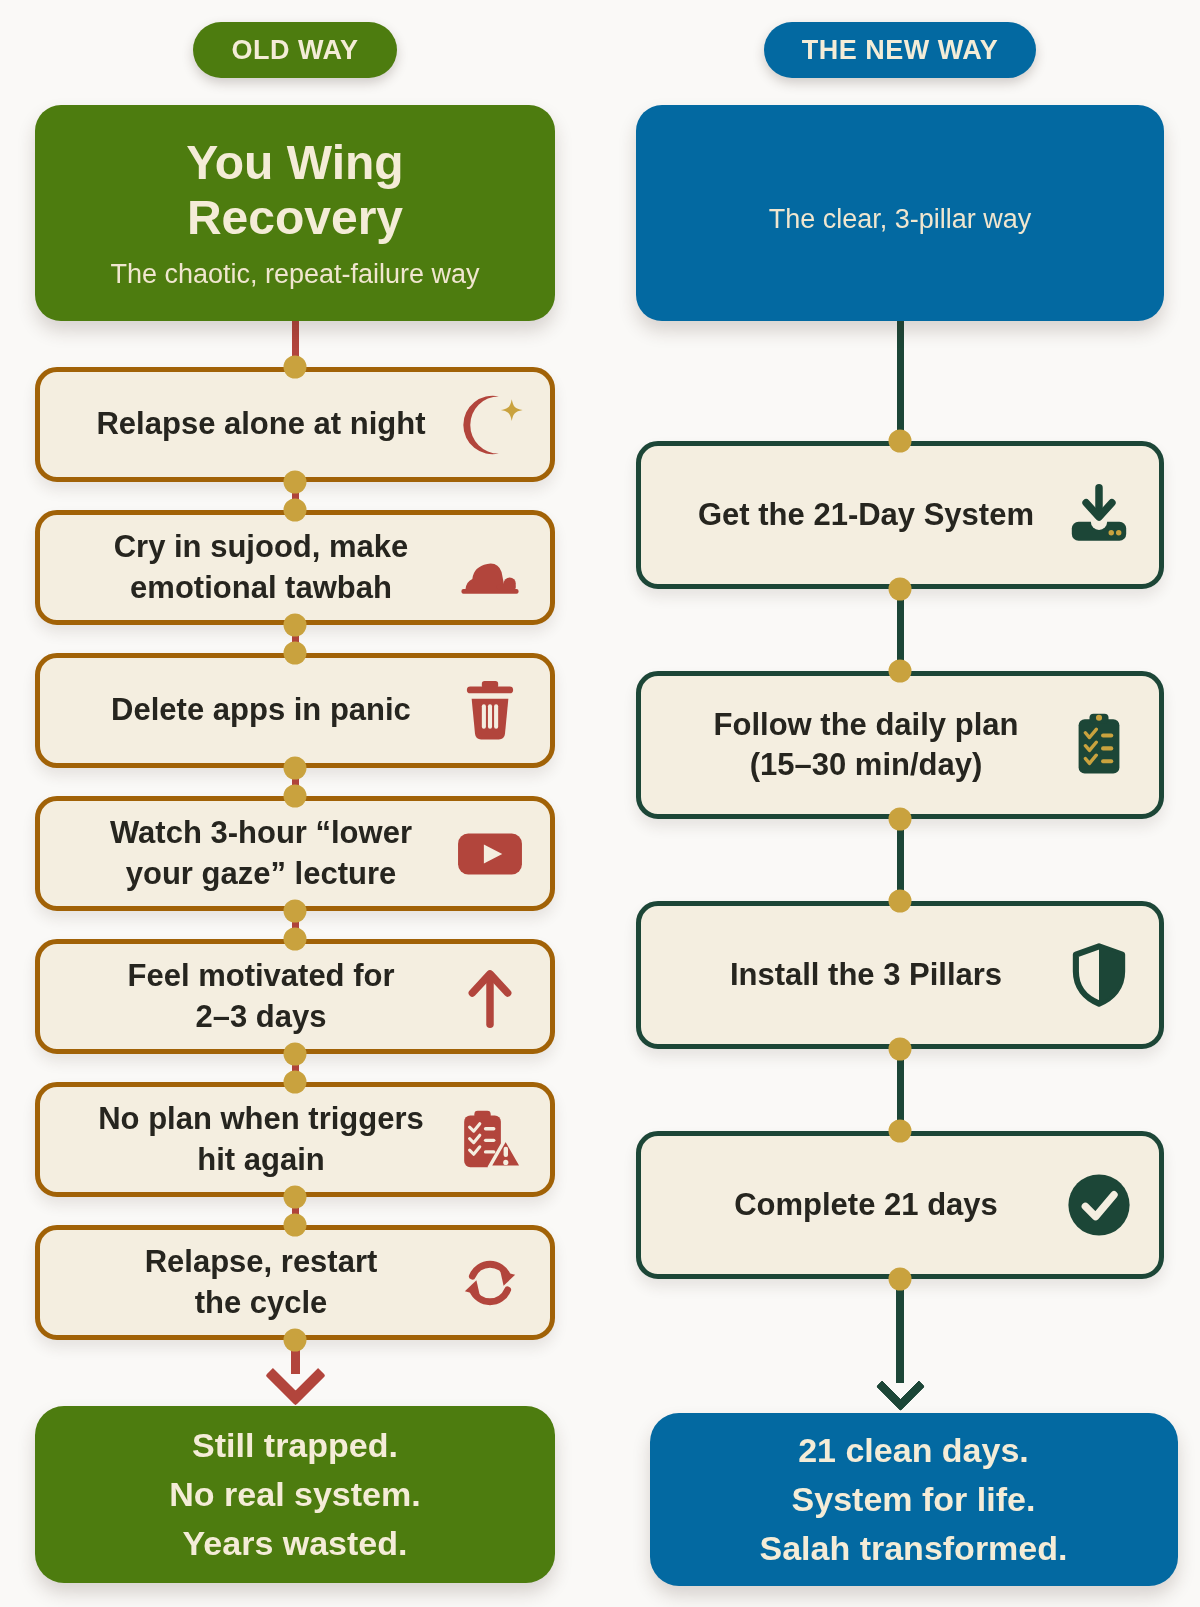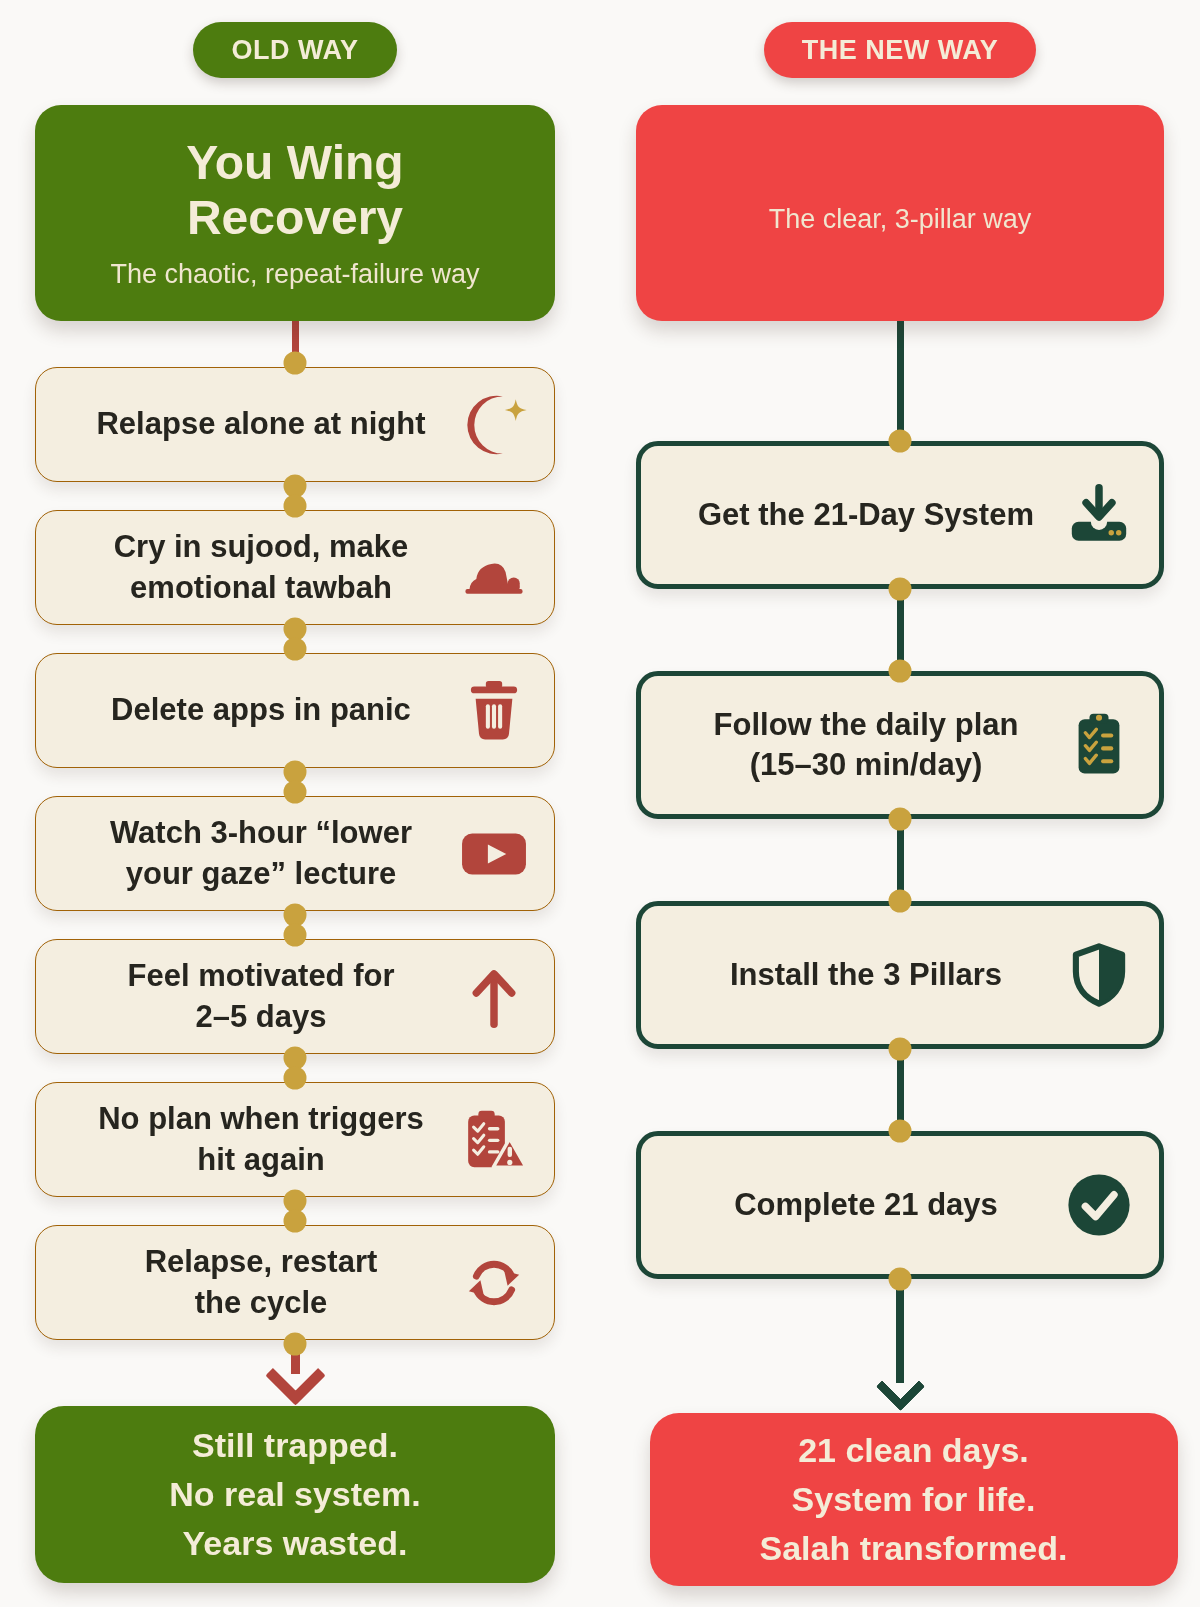--- a/index.html
+++ b/index.html
@@ -12,21 +12,21 @@
   .col.left{left:35px;width:520px;}
   .col.right{left:636px;width:528px;}
 
   .badge{
     margin-top:22px;height:56px;padding:0 38px;border-radius:999px;
     display:flex;align-items:center;justify-content:center;
     color:#f4ecd7;font-weight:bold;font-size:27px;letter-spacing:.5px;
     box-shadow:0 5px 12px rgba(60,40,30,.22);
   }
   .bg-red{background:#4d7c0f;}
-  .bg-green{background:#ef4444;}
+  .bg-green{background:#0369a1;}
 
   .header-card{
     margin-top:27px;width:100%;height:216px;border-radius:26px;position:relative;
     display:flex;flex-direction:column;justify-content:center;align-items:center;
     text-align:center;color:#f4ecd7;box-shadow:0 10px 18px rgba(60,40,30,.18);
   }
   .header-card::after{
     content:"";position:absolute;left:10px;right:10px;bottom:-9px;height:22px;
     border-radius:11px;background:#c9a23e;z-index:-1;
   }
@@ -40,21 +40,21 @@
   .h28{height:28px;}
   .h120{height:120px;}
   .h82{height:82px;}
 
   .step{
     position:relative;width:100%;box-sizing:border-box;
     background:#f4eee0;border-radius:22px;
     display:flex;align-items:center;padding:0 26px 0 34px;
     box-shadow:0 8px 14px rgba(60,40,30,.10);
   }
-  .step.red{border:1px solid #a16207;min-height:115px;}
+  .step.red{border:5px solid #a16207;min-height:115px;}
   .step.green{border:5px solid #1c4637;min-height:148px;}
   .step::before,.step::after{
     content:"";position:absolute;left:50%;width:23px;height:23px;border-radius:50%;
     background:#c9a23e;z-index:3;
   }
   .step::before{top:-5px;transform:translate(-50%,-50%);}
   .step::after{bottom:-5px;transform:translate(-50%,50%);}
   .step-label{
     flex:1;text-align:center;font-size:31px;font-weight:bold;color:#26251f;
     line-height:1.3;white-space:pre-line;
@@ -163,21 +163,21 @@
           <rect class="fr" x="3" y="20" width="94" height="60" rx="15"></rect>
           <path class="fc" d="M41 36 L68 50 L41 64 Z"></path>
         </svg>
       </div>
     </div>
 
     <div class="conn red h28"></div>
 
     <div class="step red">
       <div class="step-label">Feel motivated for
-2–5 days</div>
+2–3 days</div>
       <div class="step-icon">
         <svg viewBox="0 0 100 100">
           <path class="nf sr rnd" stroke-width="11" d="M50 90 V20"></path>
           <path class="nf sr rnd" stroke-width="11" d="M24 44 L50 16 L76 44"></path>
         </svg>
       </div>
     </div>
 
     <div class="conn red h28"></div>
 

